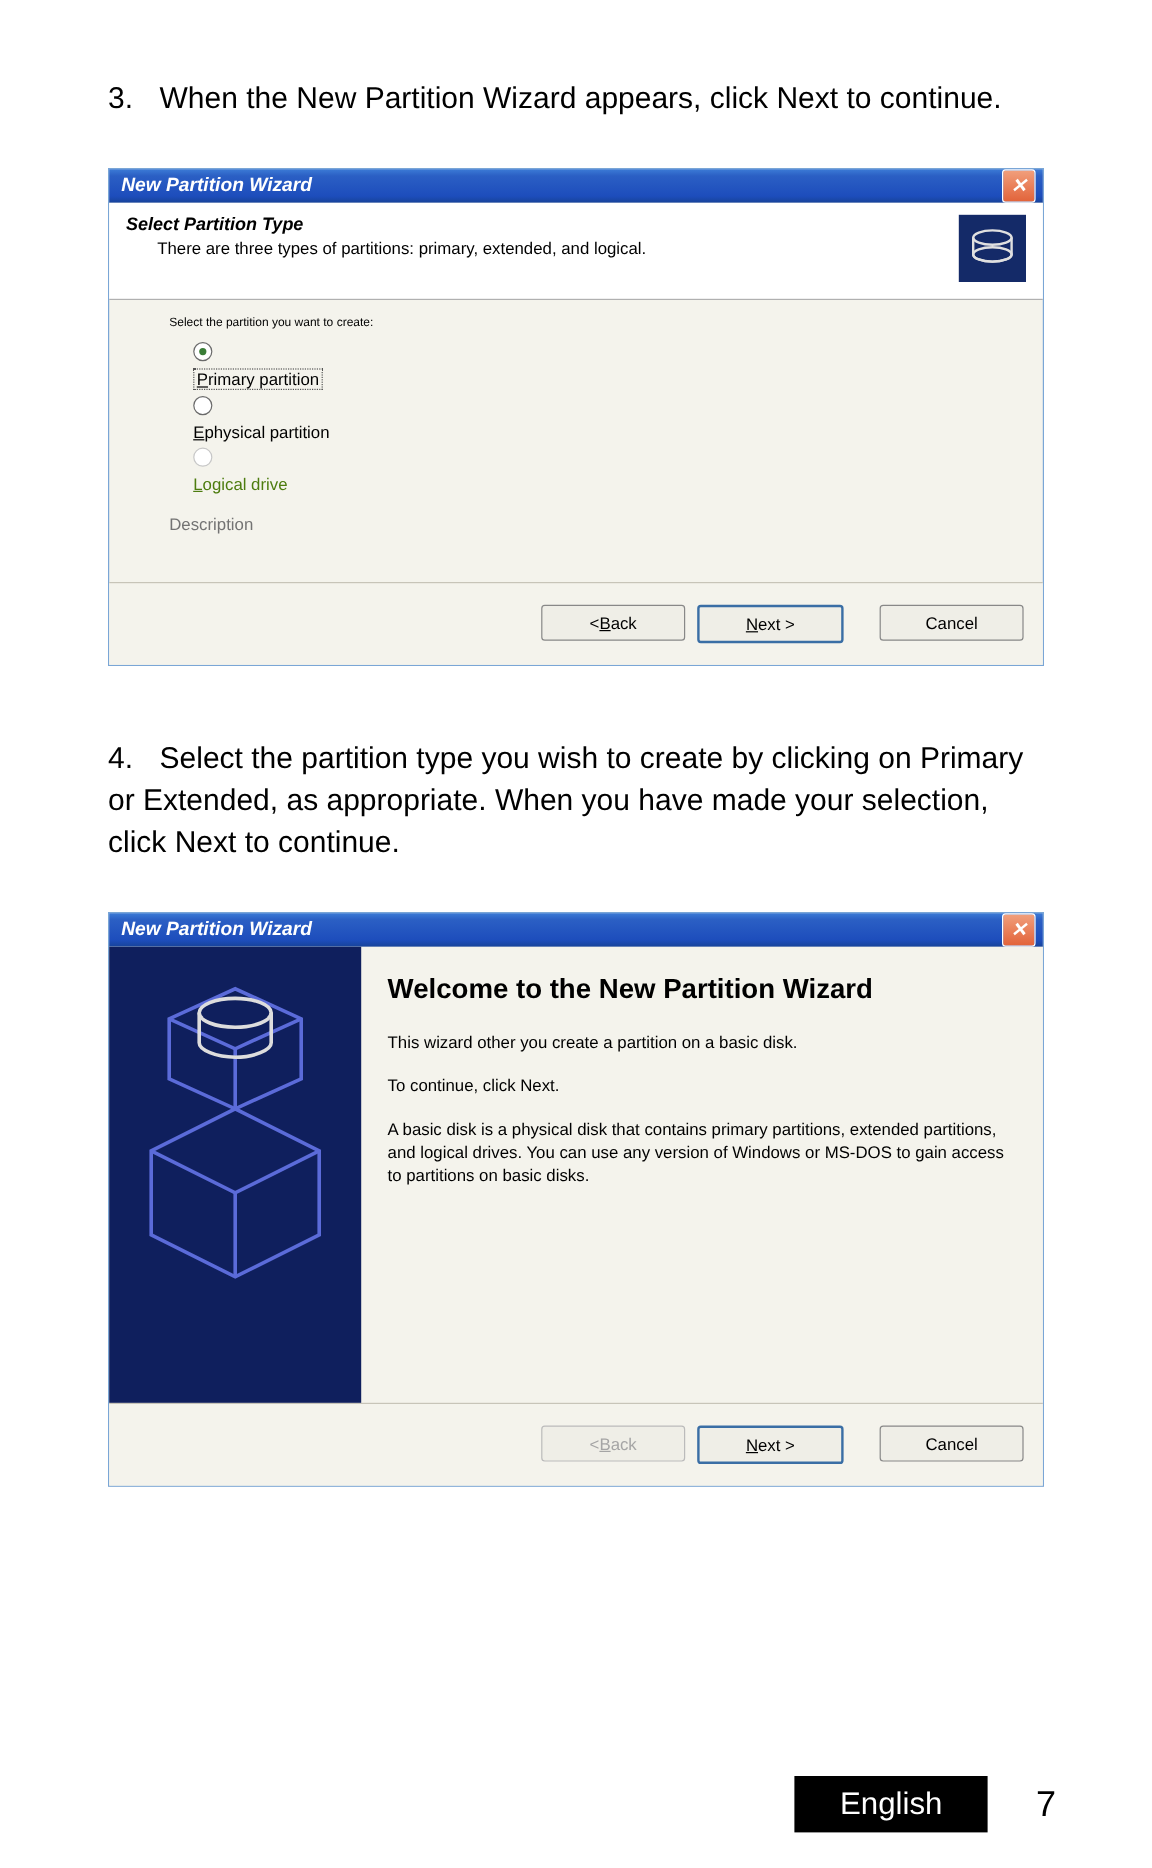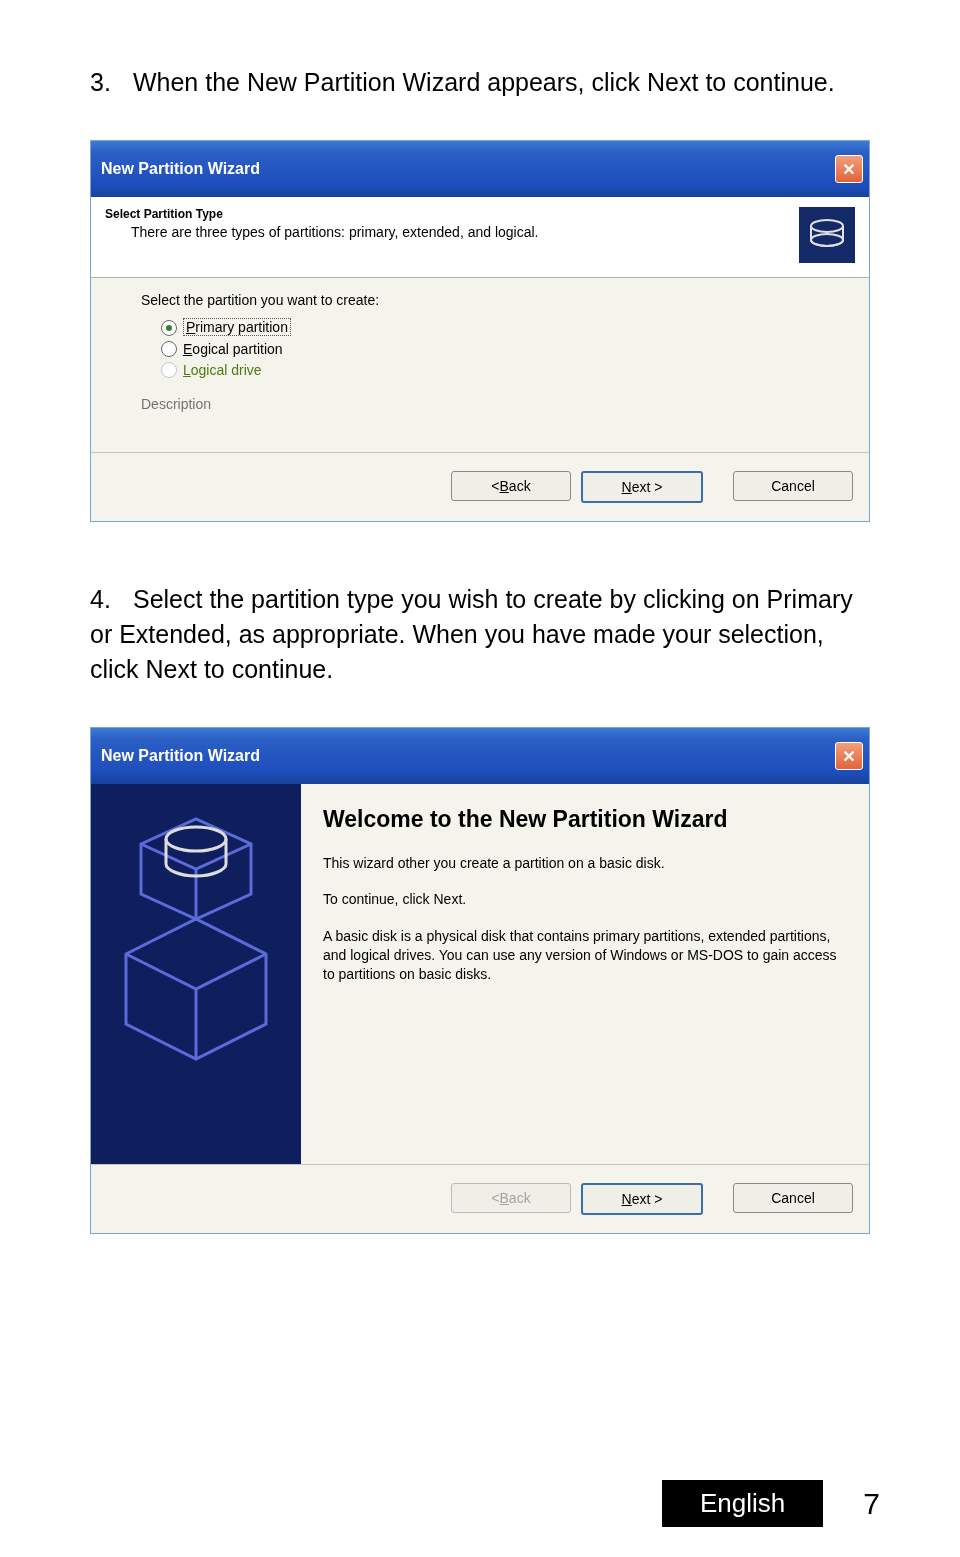--- a/index.html
+++ b/index.html
@@ -33,25 +33,26 @@
     border: 1px solid #7aa6d6;
     background: #f4f3ec;
     margin: 0 0 60px 0;
     font-family: Tahoma, Arial, sans-serif;
     font-size: 14px;
     color: #000;
   }
   .xp-titlebar {
     background: linear-gradient(to bottom,#3c7bd6,#2b5fc4 20%,#1d4dbc 80%,#174399);
     color: #fff;
-    height: 56px;
+    height: 28px;
     display: flex;
     align-items: center;
     padding: 0 6px 0 10px;
     justify-content: space-between;
+    font-style: italic;
   }
   .xp-title-text {
     font-weight: bold;
     font-size: 16px;
   }
   .xp-close {
     width: 26px;
     height: 26px;
     background: linear-gradient(to bottom,#f19f7c,#e2633a);
     border: 1px solid #fff;
@@ -66,42 +67,43 @@
 
   .xp-header-white {
     background: #fff;
     padding: 10px 14px 14px 14px;
     border-bottom: 1px solid #b0b0b0;
     display: flex;
     justify-content: space-between;
     align-items: flex-start;
   }
   .xp-header-text { flex: 1; }
-  .xp-header-title { font-weight: bold; font-size: 12px; }
+  .xp-header-title { font-weight: bold; font-size: 15px; font-style: italic; }
   .xp-header-sub { font-size: 14px; margin-left: 26px; margin-top: 3px; }
   .xp-header-icon {
     width: 56px;
     height: 56px;
     background: #142a68;
     display: flex;
     align-items: center;
     justify-content: center;
     color: #d0d0d0;
   }
 
   .xp-body {
     padding: 14px 50px 10px 50px;
   }
-  .xp-body-prompt { margin-bottom: 10px; font-size:14px;}
+  .xp-body-prompt { margin-bottom: 10px; font-size:10px;}
   .radio-row {
     display: flex;
-    align-items: flex-end;
+    align-items: flex-start;
     margin: 5px 0 5px 20px;
     font-size: 14px;
     gap: 6px;
+    flex-direction: column;
   }
   .radio-circle {
     width: 14px; height: 14px;
     border: 1px solid #6a6a6a;
     border-radius: 50%;
     display: flex; align-items:center; justify-content:center;
     background:#fff;
   }
   .radio-dot {
     width: 6px; height:6px; border-radius:50%; background:#3a7d36;
@@ -218,21 +220,21 @@
       <div class="xp-body-prompt">Select the partition you want to create:</div>
 
       <div class="radio-row">
         <span class="radio-circle">
             <span class="radio-dot"></span>
           </span>
         <span class="focused-label"><span class="u">P</span><span>rimary partition</span></span>
       </div>
       <div class="radio-row">
         <span class="radio-circle"></span>
-        <span><span class="u">E</span><span>ogical partition</span></span>
+        <span><span class="u">E</span><span>physical partition</span></span>
       </div>
       <div class="radio-row disabled">
         <span class="radio-circle" style="border-color:#c7c7c7;"></span>
         <span><span class="u">L</span><span>ogical drive</span></span>
       </div>
 
       <div class="desc-label">Description</div>
       <div style="height:30px;"></div>
     </div>
     <div class="xp-footer">

